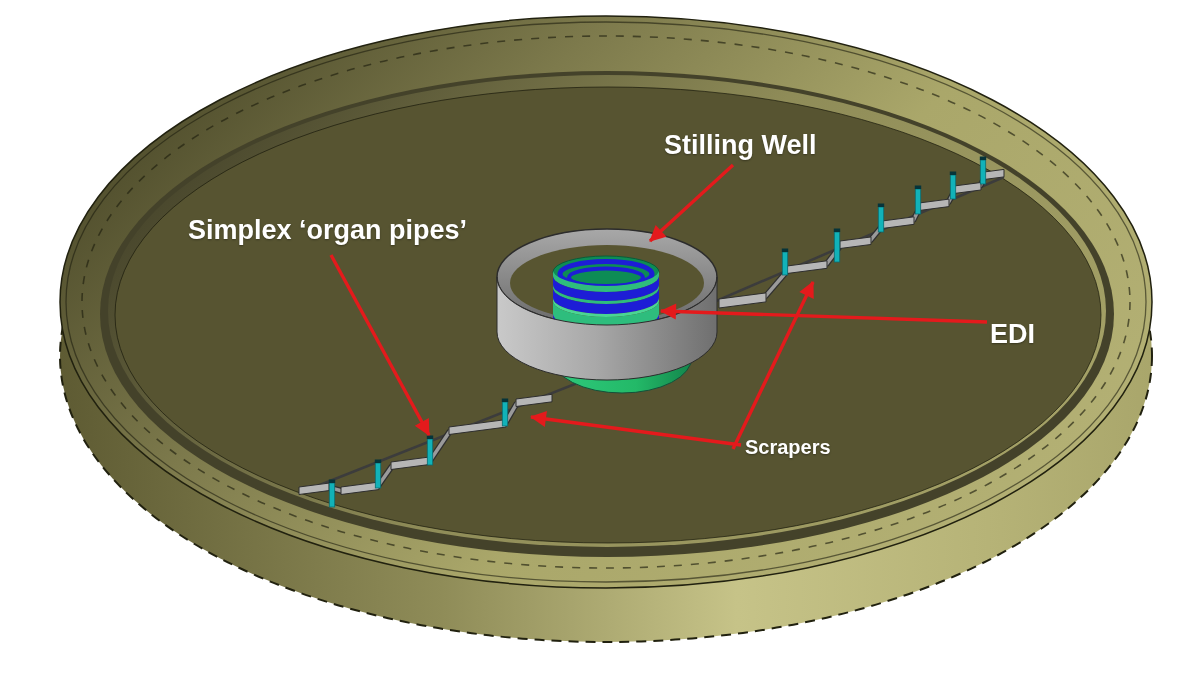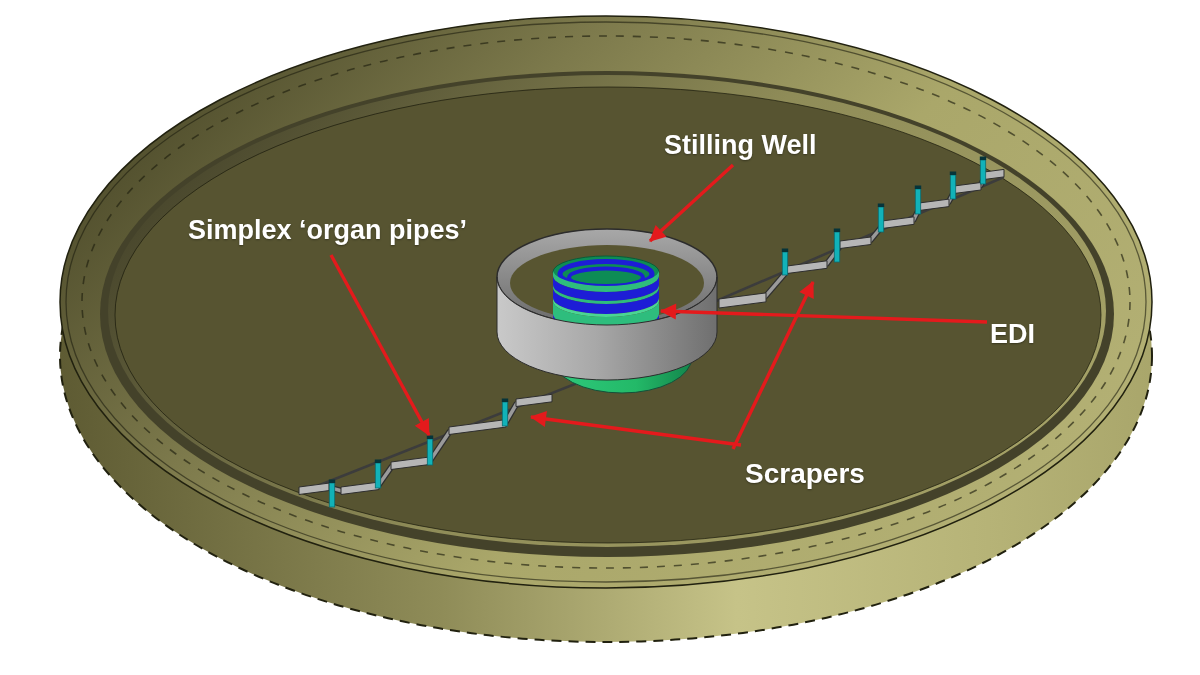--- a/index.html
+++ b/index.html
@@ -149,14 +149,14 @@
         <line x1="741" y1="445" x2="531" y2="417" stroke="#e41a1c" stroke-width="3.4" marker-end="url(#ah)"></line>
       </g>
   </svg>
 
   <div class="anno-label" style="left:664px;top:131px">Stilling Well</div>
 
   <div class="anno-label" style="left:188px;top:216px">Simplex ‘organ pipes’</div>
 
   <div class="anno-label" style="left:990px;top:320px">EDI</div>
 
-  <div class="anno-label" style="left:745px;top:459px;font-size:28px">Scrapers</div>
+  <div class="anno-label" style="left:745px;top:437px;font-size:20px">Scrapers</div>
 </div>
 
 </body></html>

